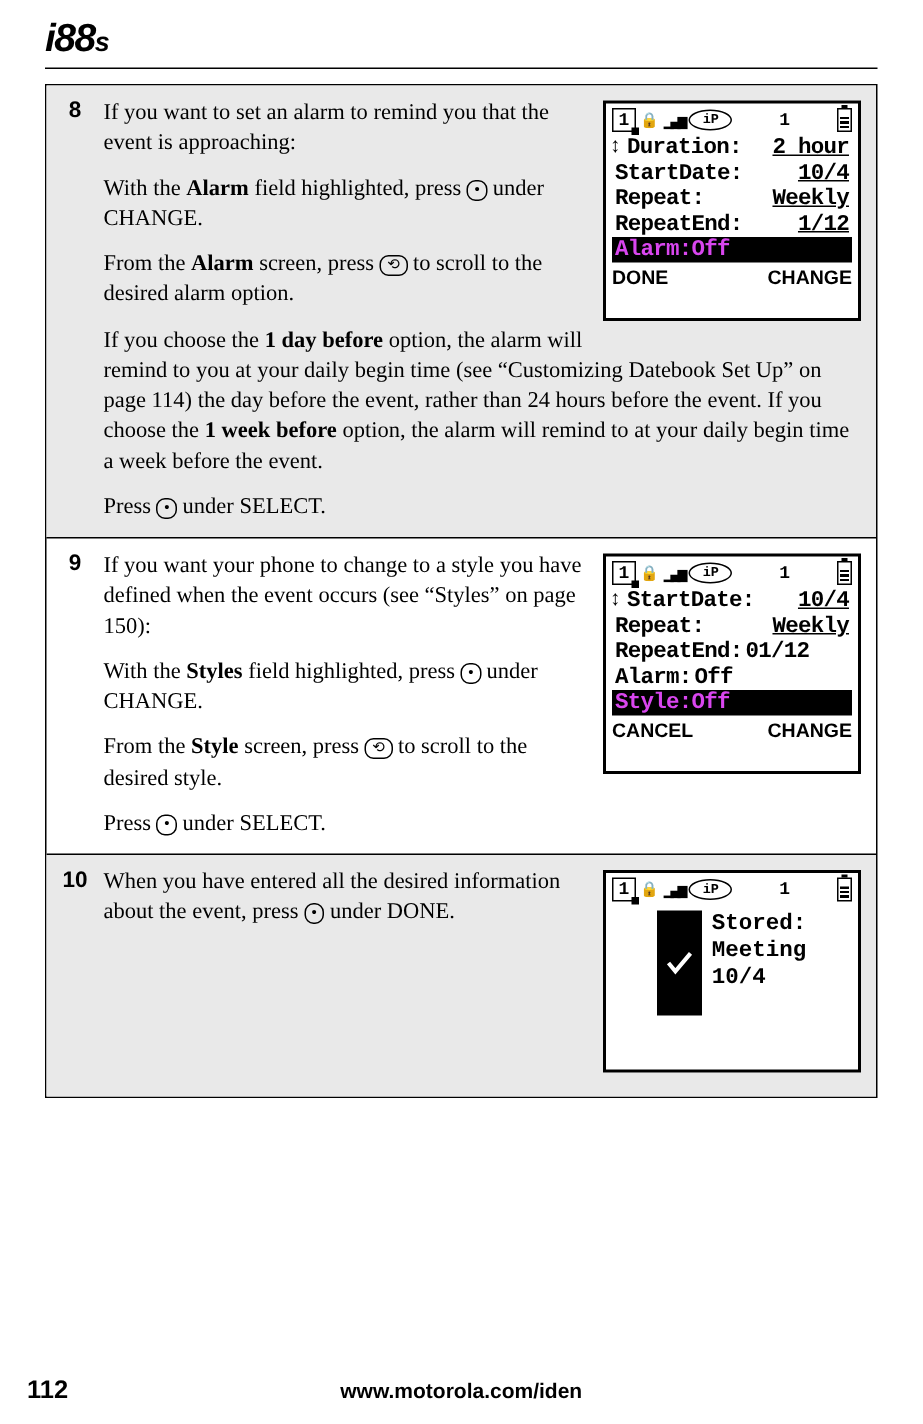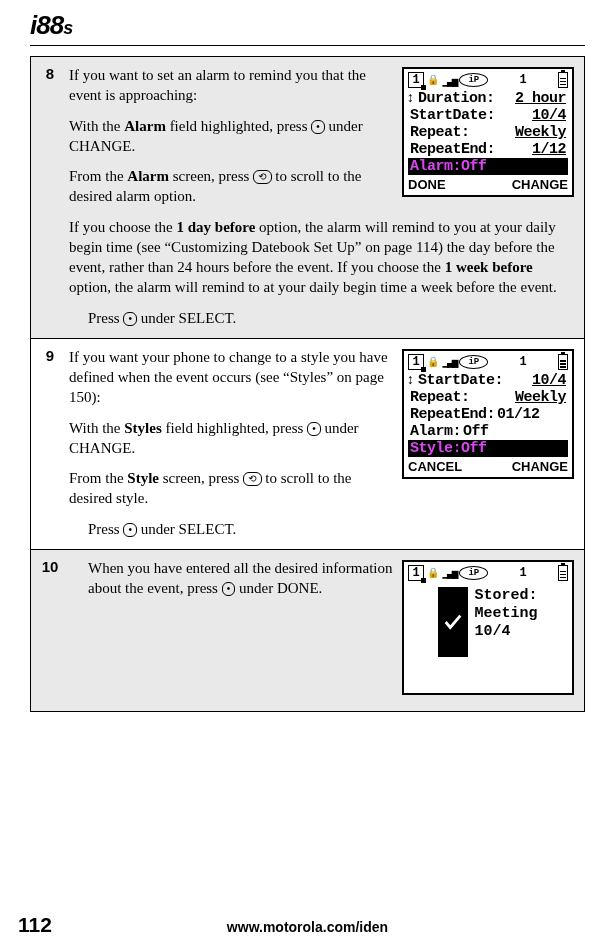--- a/index.html
+++ b/index.html
@@ -30,21 +30,21 @@
       width: 38px;
       padding: 8px 6px;
       font-family: Arial, sans-serif;
       font-weight: bold;
       font-size: 15px;
       text-align: center;
     }
     .step-body { flex: 1; padding: 8px 10px 10px 0; position: relative; }
     .step-text { line-height: 1.35; }
     .step-text p { margin-bottom: 10px; }
-    .step-text p:last-child { margin-bottom: 0; margin-left: 19px; }
+    .step-text p:last-child { margin-bottom: 0; }
     .b { font-weight: bold; }
     .key {
       display: inline-block;
       border: 1px solid #000;
       border-radius: 6px;
       font-size: 10px;
       font-family: Arial, sans-serif;
       padding: 0 4px;
       line-height: 12px;
       vertical-align: 1px;
@@ -116,21 +116,21 @@
       font-size: 14px;
     }
     .phone-line.highlight {
       background: #000; color: #d946ef;
       padding: 0 2px;
     }
     .phone-softkeys {
       display: flex; justify-content: space-between;
       font-family: Arial, sans-serif; font-weight: bold;
       font-size: 13px; letter-spacing: 0;
-      padding: 2px 4px 3px 4px;
+      padding: 2px 4px 20px 4px;
     }
     .phone-screen.stored .phone-body {
       display: flex; align-items: flex-start;
       padding: 4px;
       min-height: 110px;
       justify-content: center;
     }
     .check-box {
       width: 30px; height: 70px; background: #000;
       display: flex; align-items: center; justify-content: center;
@@ -140,21 +140,21 @@
     .stored-text { font-size: 15px; line-height: 1.2; }
     .footer {
       position: absolute; bottom: 14px; left: 0; right: 0;
       text-align: center;
       font-family: Arial, sans-serif; font-weight: bold;
       font-size: 14px;
     }
     .page-num {
       position: absolute; bottom: 12px; left: 18px;
       font-family: Arial, sans-serif; font-weight: bold;
-      font-size: 21px;
+      font-size: 17px;
     }
     .onenum { font-size: 12px; font-weight: bold; }
     .lock-ico { font-size: 10px; }
   </style>
 </head>
 <body>
 
 <div class="header-logo">
   <span>i88</span><span class="s">s</span>
 </div>

